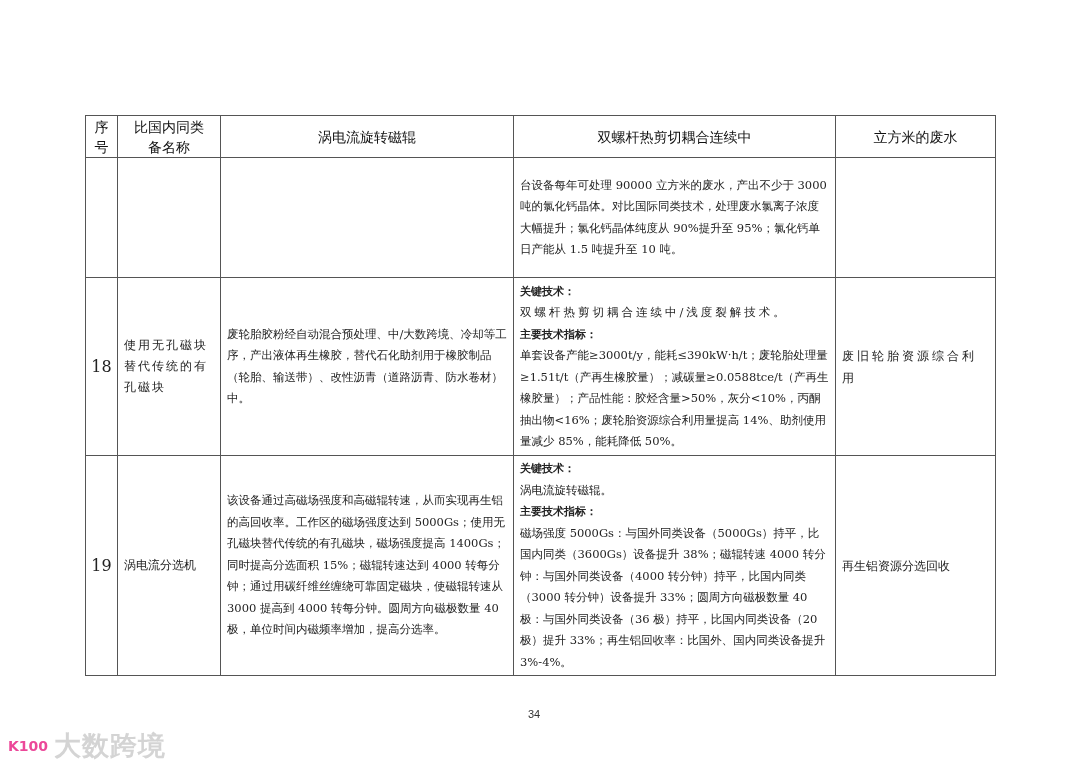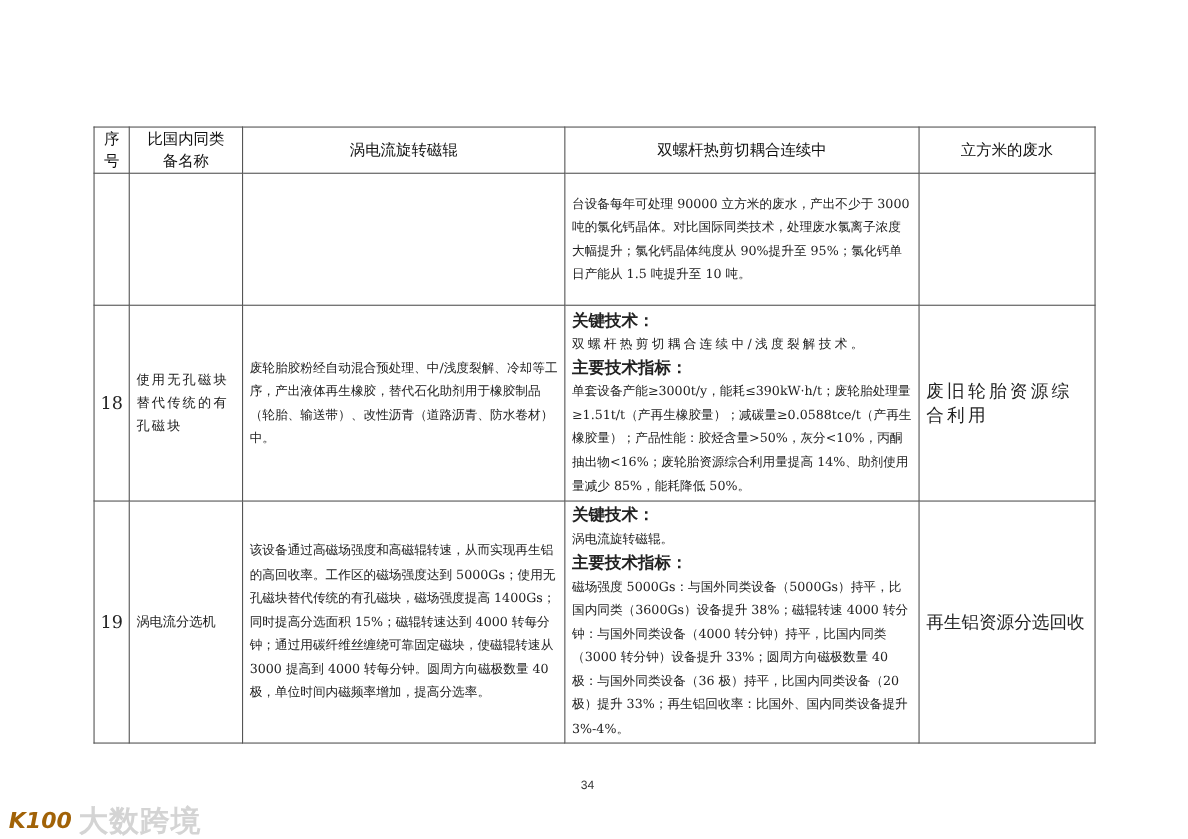--- a/index.html
+++ b/index.html
@@ -13,30 +13,30 @@
                   font-size: 14px; color: #111; text-align: center; line-height: 20px; height: 41px; }
   .c-no { width: 32px; }
   .c-name { width: 103px; }
   .c-intro { width: 293px; }
   .c-key { width: 322px; }
   .c-scope { width: 160px; }
   td.no { text-align: center; font-size: 16px; }
   td.name { font-size: 12px; padding: 0 6px !important; line-height: 21px; letter-spacing: 2px; }
   td.intro { font-size: 11.5px; padding: 0 6px !important; line-height: 21.5px; }
   td.key { font-size: 11.5px; padding: 2px 6px !important; line-height: 21.5px; vertical-align: top; }
-  td.scope { font-size: 16px; padding: 0 6px !important; line-height: 22px; letter-spacing: 3px; }
-  .bold { font-weight: bold; font-family: "DejaVu Sans", "Liberation Sans", sans-serif; font-size: 15px; }
+  td.scope { font-size: 12px; padding: 0 6px !important; line-height: 22px; letter-spacing: 3px; }
+  .bold { font-weight: bold; font-family: "DejaVu Sans", "Liberation Sans", sans-serif; font-size: 11px; }
   .row-cont { height: 120px; }
   .row-18 { height: 178px; }
   .row-19 { height: 209px; }
   .pagenum { position: absolute; left: 528px; top: 708px; font-size: 11px; color: #333;
              font-family: Liberation Sans, sans-serif; }
   .watermark { position: absolute; left: 8px; top: 728px; display: flex; align-items: center; gap: 6px;
                color: #d0d0d0; font-family: "DejaVu Sans", sans-serif; }
-  .wm-logo { font-size: 20px; font-weight: bold; color: #a16207; font-style: italic; }
+  .wm-logo { font-size: 14px; font-weight: bold; color: #ec4899; }
   .wm-text { font-size: 27px; font-weight: bold; letter-spacing: 1px; color: #d4d4d4; }
 </style>
 </head>
 <body>
 
 <div class="page">
   <table class="main">
     <colgroup>
       <col class="c-no">
         <col class="c-name">
@@ -65,21 +65,21 @@
         <td class="name"></td>
         <td class="intro"></td>
         <td class="key">
           <div>台设备每年可处理 90000 立方米的废水，产出不少于 3000 吨的氯化钙晶体。对比国际同类技术，处理废水氯离子浓度大幅提升；氯化钙晶体纯度从 90%提升至 95%；氯化钙单日产能从 1.5 吨提升至 10 吨。</div>
         </td>
         <td class="scope"></td>
       </tr>
       <tr class="row-18">
         <td class="no">18</td>
         <td class="name">使用无孔磁块替代传统的有孔磁块</td>
-        <td class="intro">废轮胎胶粉经自动混合预处理、中/浅度裂解、冷却等工序，产出液体再生橡胶，替代石化助剂用于橡胶制品（轮胎、输送带）、改性沥青（道路沥青、防水卷材）中。</td>
+        <td class="intro">废轮胎胶粉经自动混合预处理、中/大数跨境、冷却等工序，产出液体再生橡胶，替代石化助剂用于橡胶制品（轮胎、输送带）、改性沥青（道路沥青、防水卷材）中。</td>
         <td class="key">
           <div class="bold">关键技术：</div>
           <div style="letter-spacing:3px;">双螺杆热剪切耦合连续中/浅度裂解技术。</div>
           <div class="bold">主要技术指标：</div>
           <div>单套设备产能≥3000t/y，能耗≤390kW·h/t；废轮胎处理量≥1.51t/t（产再生橡胶量）；减碳量≥0.0588tce/t（产再生橡胶量）；产品性能：胶烃含量&gt;50%，灰分&lt;10%，丙酮抽出物&lt;16%；废轮胎资源综合利用量提高 14%、助剂使用量减少 85%，能耗降低 50%。</div>
         </td>
         <td class="scope">废旧轮胎资源综合利用</td>
       </tr>
       <tr class="row-19">
         <td class="no">19</td>

